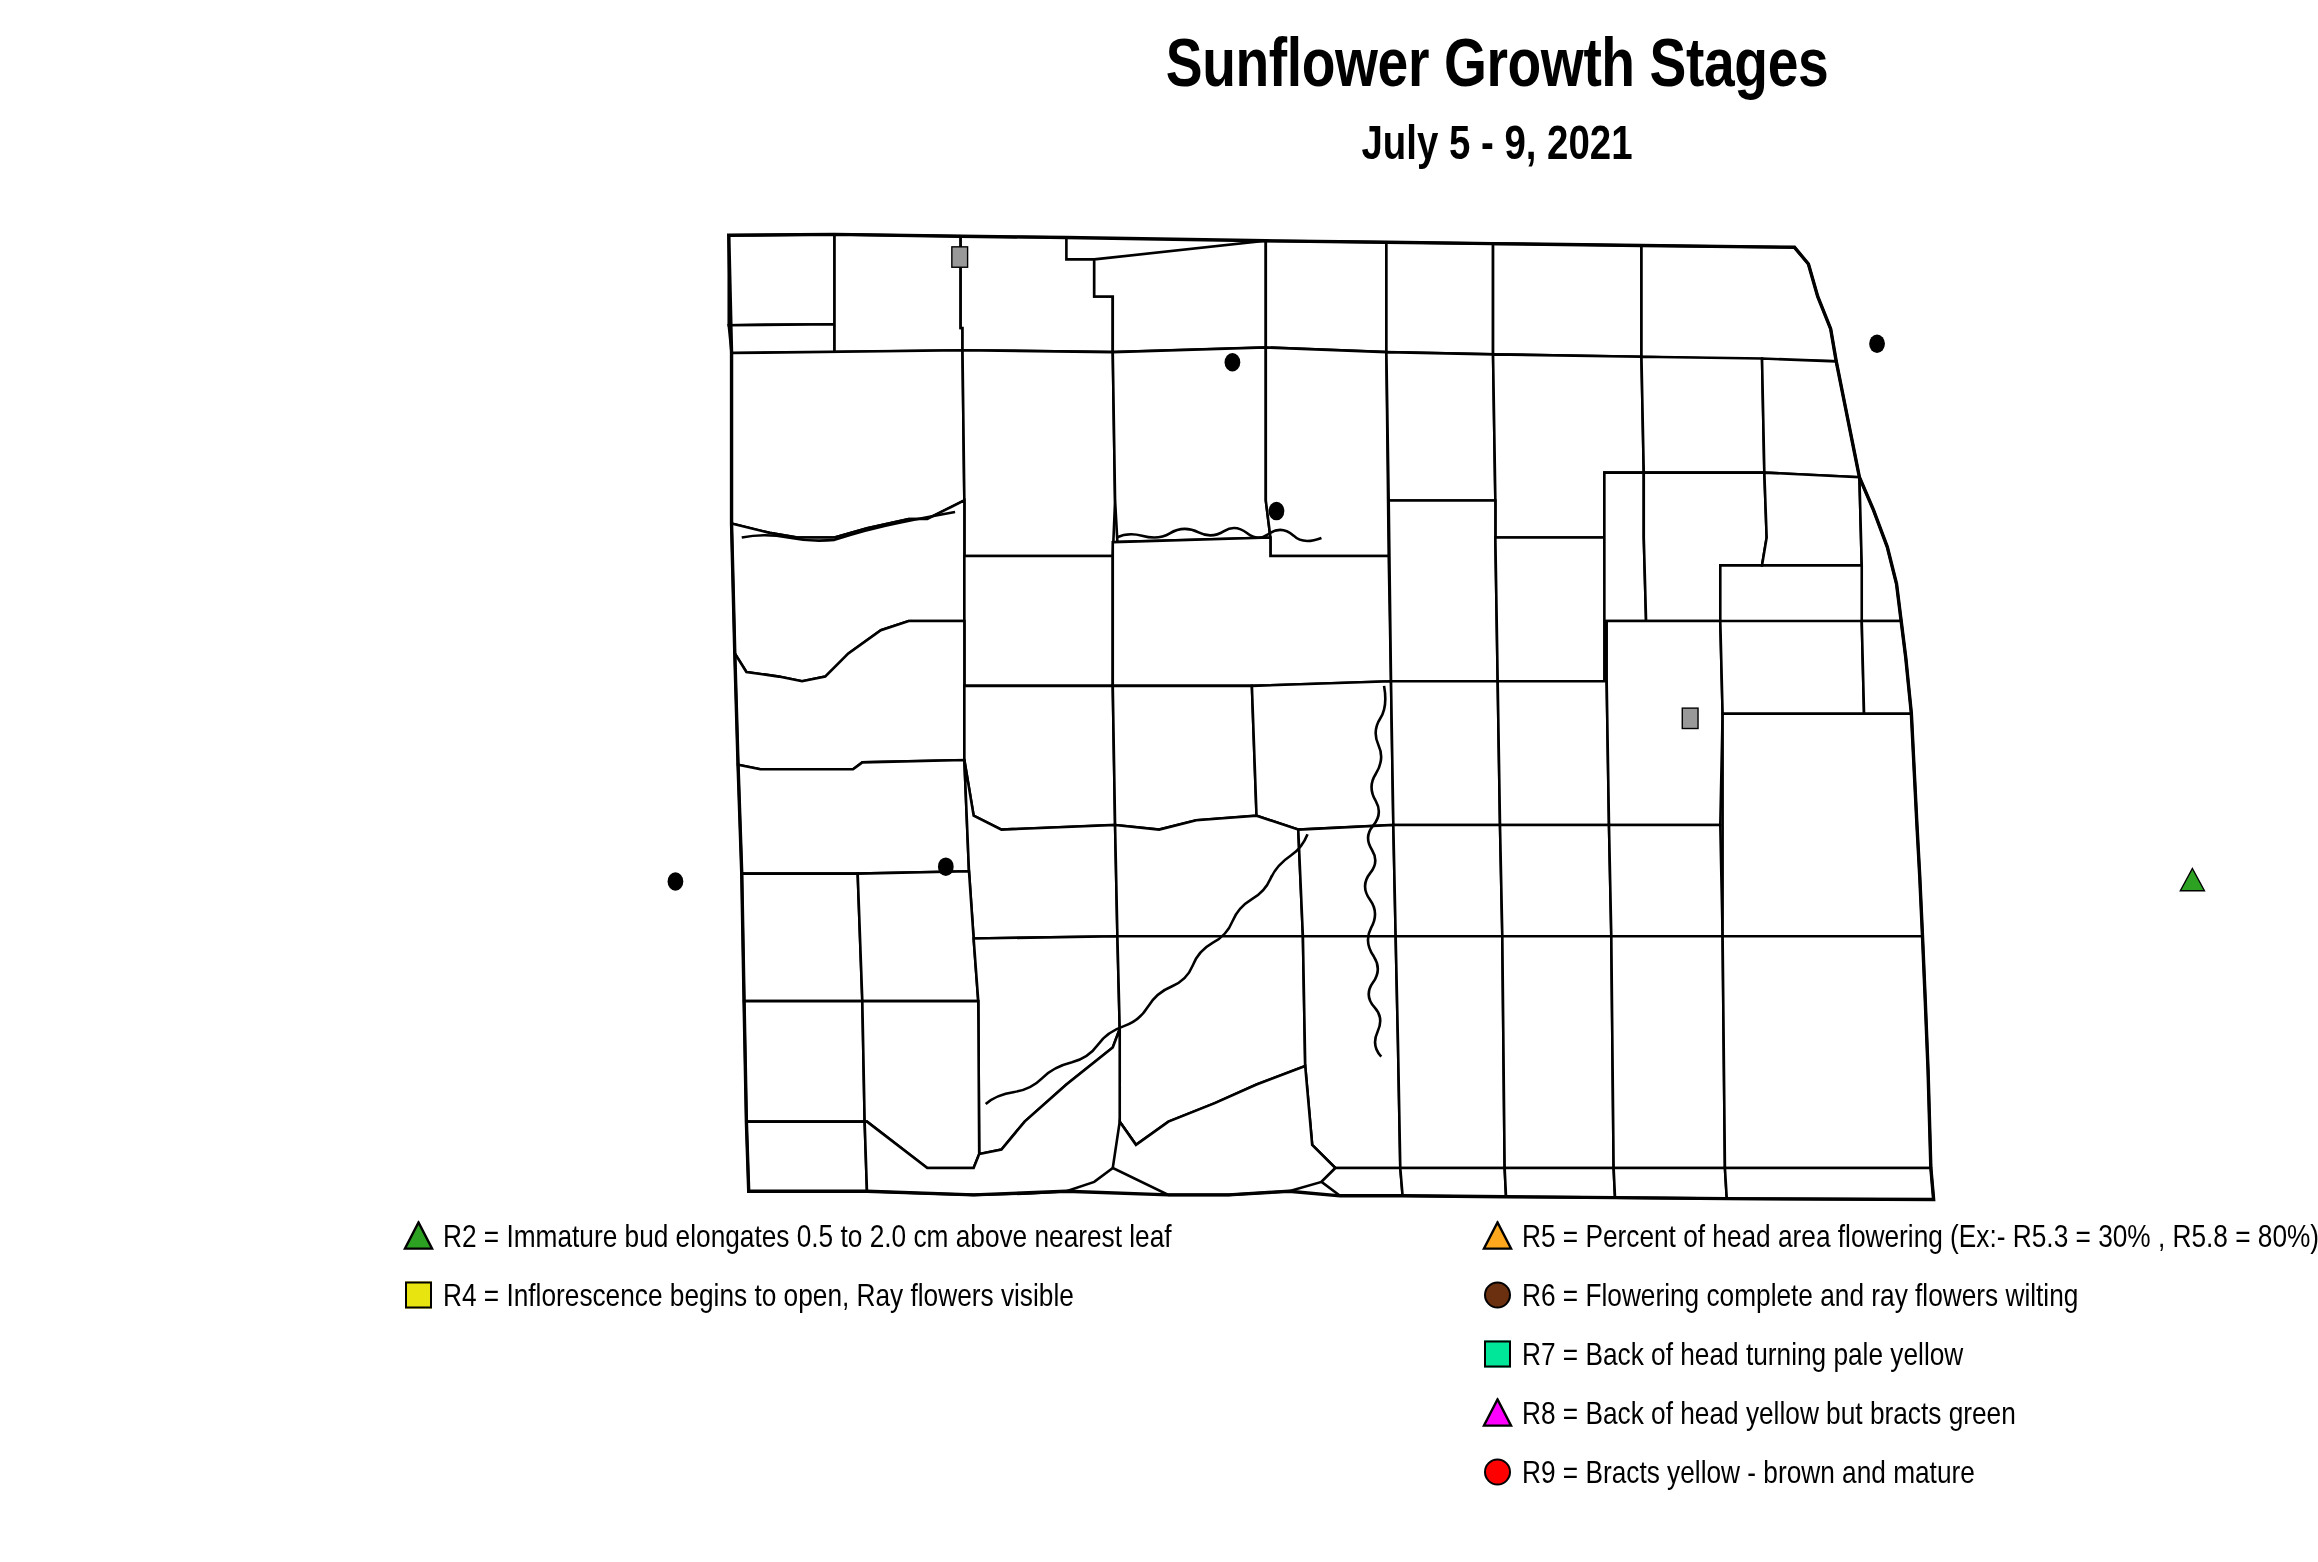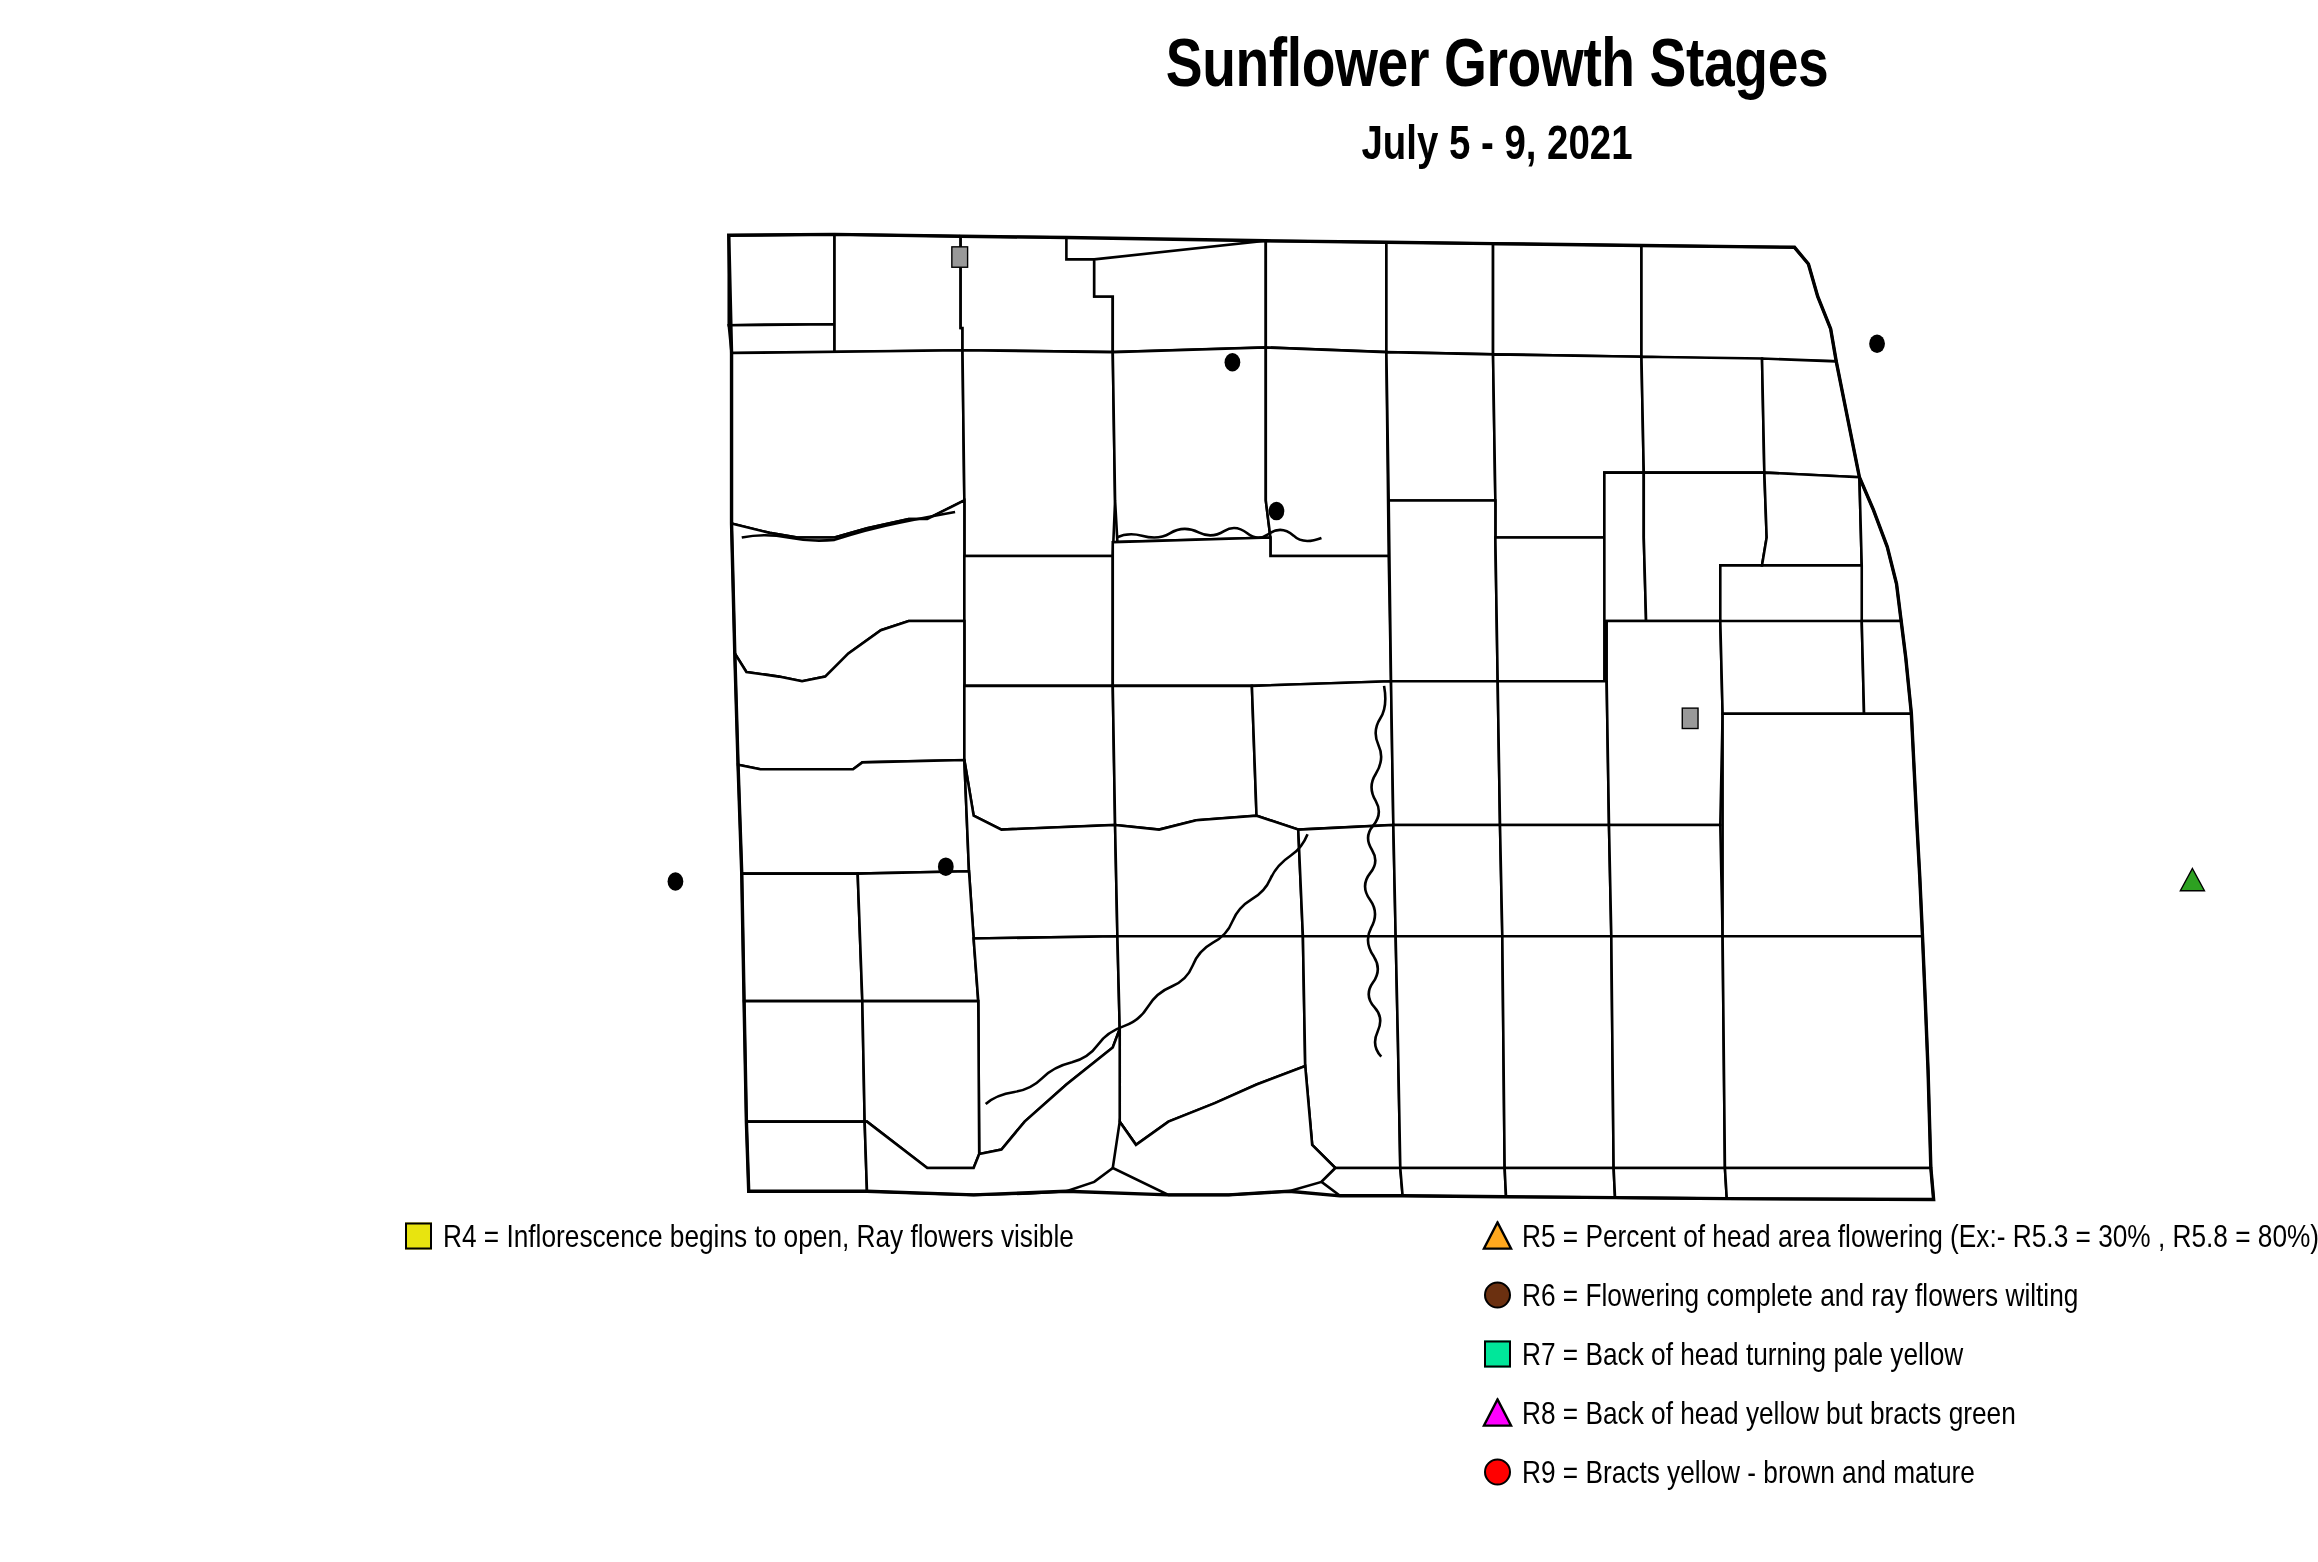--- a/index.html
+++ b/index.html
@@ -279,20 +279,28 @@
         </g>
     </svg>
   </div>
 
   <div id="legend">
 
     <div class="legend-col" id="legend-col-left">
 
 
 
+      <div class="legend-row">
+        <div class="legend-marker">
+          <svg width="31" height="31" viewBox="0 0 66 66">
+              <polygon points="33,4 62,60 4,60" fill="#2DA121" stroke="#000" stroke-width="5"></polygon>
+            </svg>
+        </div>
+        <div class="legend-label">R2 = Immature bud elongates 0.5 to 2.0 cm above nearest leaf</div>
+      </div>
 
 
       <div class="legend-row">
         <div class="legend-marker m-square" style="background:#E8E40F"></div>
         <div class="legend-label">R4 = Inflorescence begins to open, Ray flowers visible</div>
       </div>
     </div>
 
     <div class="legend-col" id="legend-col-right">
 

